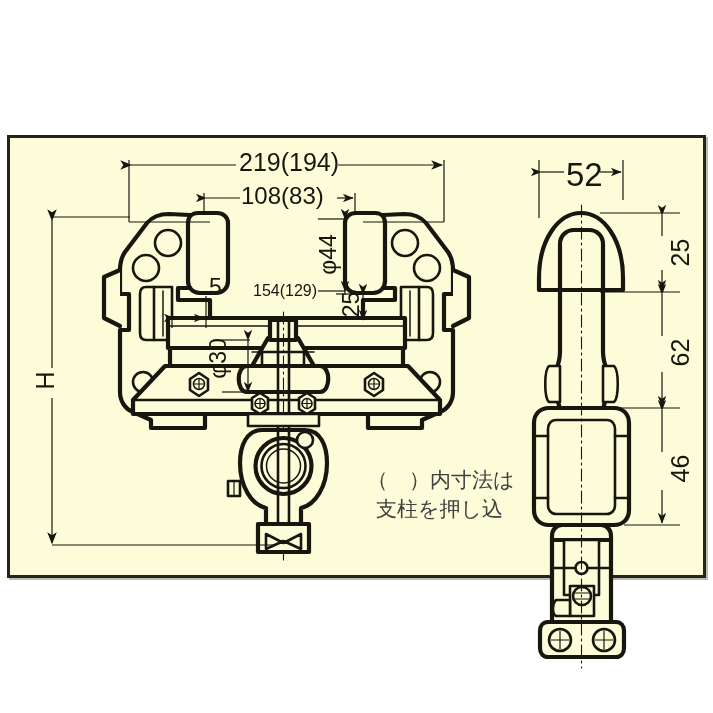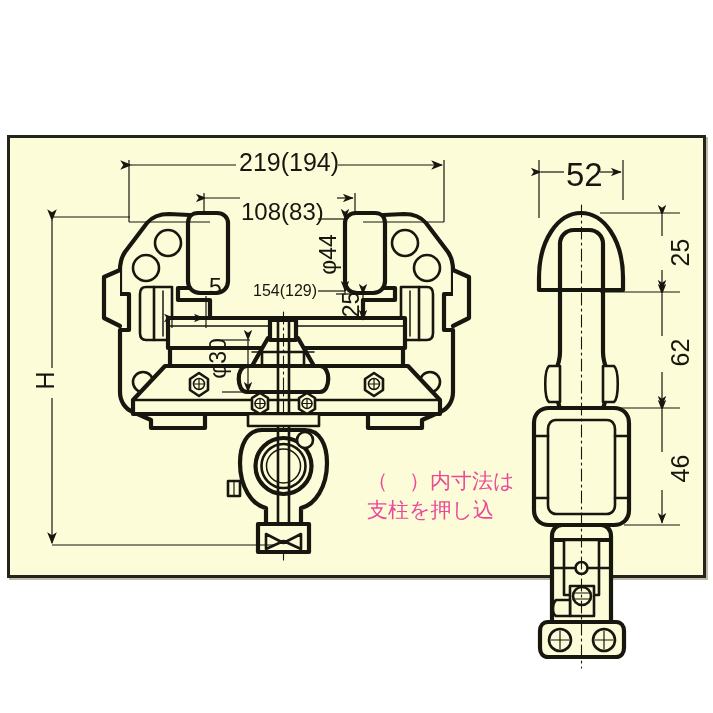--- a/index.html
+++ b/index.html
@@ -9,21 +9,21 @@
     position:absolute;left:7px;top:135px;width:699px;height:443px;
     background:#fdfcd8;border:3px solid #24231c;box-sizing:border-box;
     box-shadow:2px 2px 0 #bdbba6;
   }
   #drawing{position:absolute;left:0;top:0;width:713px;height:713px;}
   .lbl{
     position:absolute;color:#17160f;font-family:"Liberation Sans",sans-serif;
     white-space:pre;line-height:1.0;
   }
   .note{
-    position:absolute;color:#ec4899;font-family:Liberation Serif, serif;
+    position:absolute;color:#404040;font-family:Liberation Mono, monospace;
     font-size:21px;line-height:1.30;letter-spacing:0px;white-space:pre;
   }
   .rot{transform-origin:50% 50%;}
 </style>
 </head>
 <body>
 
 <div id="stage">
 
   <div id="frame"></div>
@@ -376,21 +376,21 @@
       </g>
       <g class="dim">
         <line x1="662" y1="410" x2="662" y2="452" marker-start="url(#ahs)"></line>
         <line x1="662" y1="490" x2="662" y2="523" marker-end="url(#ahs)"></line>
       </g>
     </g>
   </svg>
 
   <div class="lbl" style="left:239px;top:150px;font-size:25px;">219(194)</div>
 
-  <div class="lbl" style="left:241px;top:184px;font-size:24px;margin-top:16px;">108(83)</div>
+  <div class="lbl" style="left:241px;top:184px;font-size:24px;">108(83)</div>
 
   <div class="lbl" style="left:209px;top:276px;font-size:23px;">5</div>
 
   <div class="lbl" style="left:253px;top:283px;font-size:16px;">154(129)</div>
 
   <div class="lbl rot" style="left:308px;top:243px;font-size:23px;transform:rotate(-90deg);">φ44</div>
 
   <div class="lbl rot" style="left:339px;top:293px;font-size:23px;transform:rotate(-90deg);">25</div>
 
   <div class="lbl rot" style="left:198px;top:347px;font-size:23px;transform:rotate(-90deg);">φ30</div>
@@ -399,15 +399,15 @@
 
   <div class="lbl" style="left:566px;top:158px;font-size:33px;">52</div>
 
   <div class="lbl rot" style="left:667px;top:240px;font-size:25px;transform:rotate(-90deg);">25</div>
 
   <div class="lbl rot" style="left:667px;top:340px;font-size:25px;transform:rotate(-90deg);">62</div>
 
   <div class="lbl rot" style="left:667px;top:456px;font-size:25px;transform:rotate(-90deg);">46</div>
 
   <div class="note" style="left:367px;top:468px;">（　）内寸法は</div>
-  <div class="note" style="left:367px;top:497px;">支柱を押し込</div>
+  <div class="note" style="left:376px;top:497px;">支柱を押し込</div>
 
 </div>
 
 </body></html>

